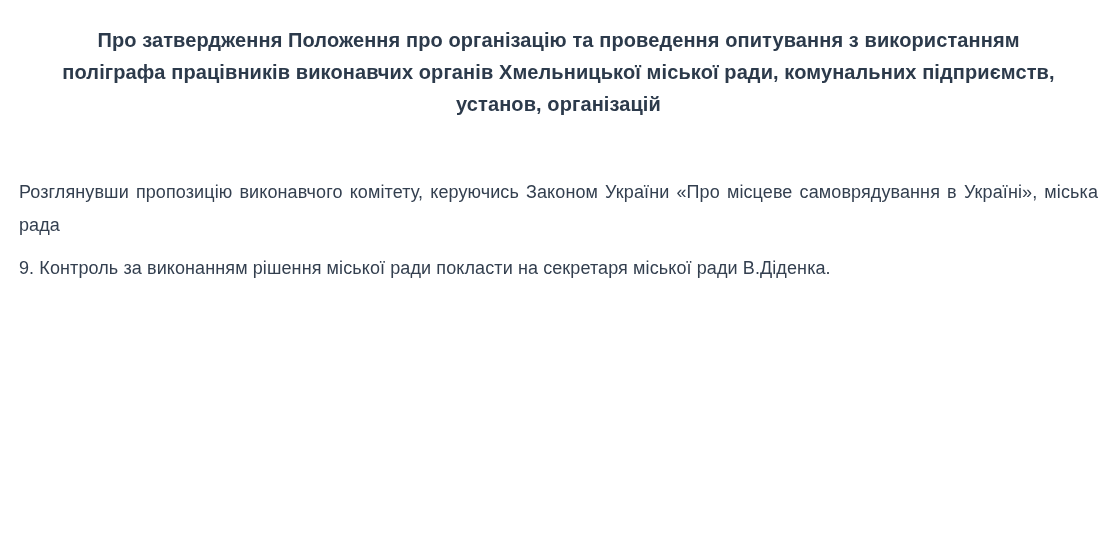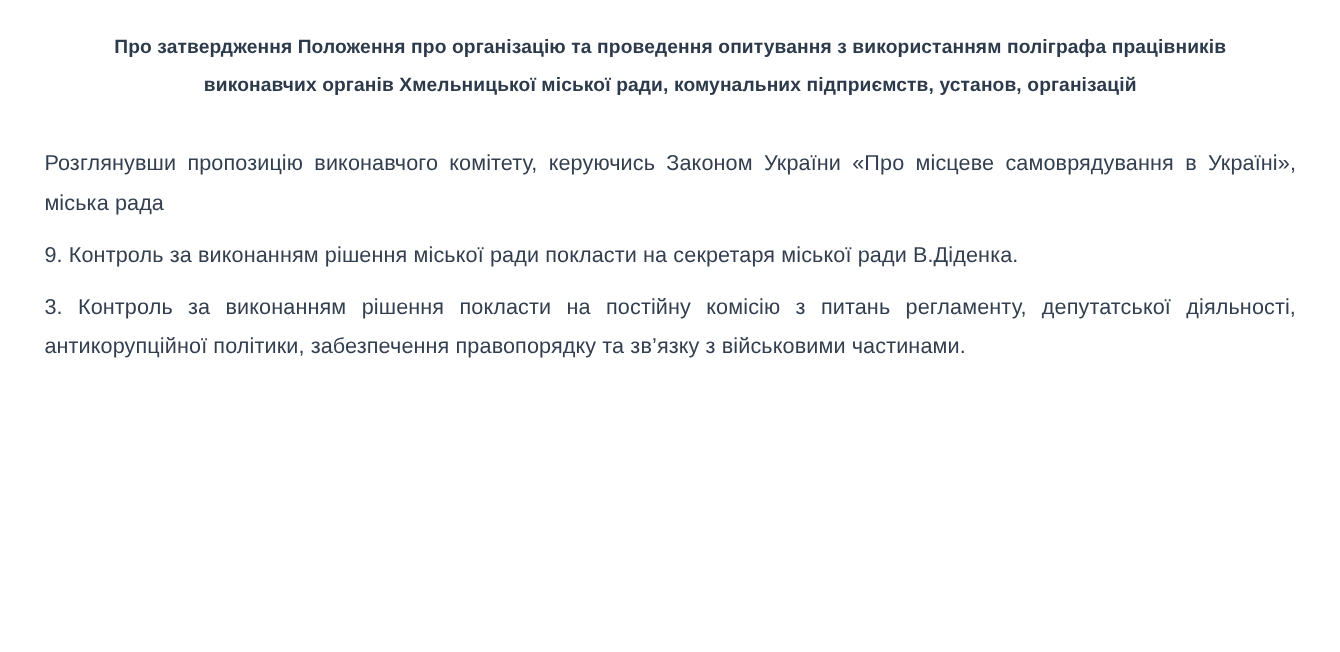--- a/index.html
+++ b/index.html
@@ -13,29 +13,29 @@
     height: 543px;
     box-sizing: border-box;
     background: #ffffff;
     font-family: "Liberation Sans", sans-serif;
     overflow: hidden;
   }
   .doc-title {
     margin: 24px auto 0;
     max-width: 1012px;
     text-align: center;
-    font-size: 16px;
+    font-size: 20px;
     font-weight: 700;
     line-height: 32px;
     color: #2c3a4b;
     letter-spacing: 0.1px;
   }
   .doc-body {
-    margin-top: 32px;
-    padding: 0 37px;
+    margin-top: 56px;
+    padding: 0 19px;
   }
   .doc-body p {
     margin: 0 0 11px 0;
     font-size: 18px;
     font-weight: 400;
     line-height: 32.5px;
     color: #333f4f;
     text-align: justify;
     letter-spacing: 0.1px;
   }
@@ -48,17 +48,16 @@
   <h1 class="doc-title">Про затвердження Положення про організацію та проведення опитування з використанням поліграфа працівників виконавчих органів Хмельницької міської ради, комунальних підприємств, установ, організацій</h1>
 
   <div class="doc-body">
 
     <p>Розглянувши пропозицію виконавчого комітету, керуючись Законом України «Про місцеве самоврядування в Україні», міська рада</p>
 
 
 
     <p>9. Контроль за виконанням рішення міської ради покласти на секретаря міської ради В.Діденка.</p>
 
-    <p>3. Контроль за виконанням рішення покласти на постійну комісію з питань регламенту, депутатської діяльності, антикорупційної політики, забезпечення правопорядку та зв’язку з військовими частинами.</p>
 
   </div>
 
 </div>
 
 </body></html>

